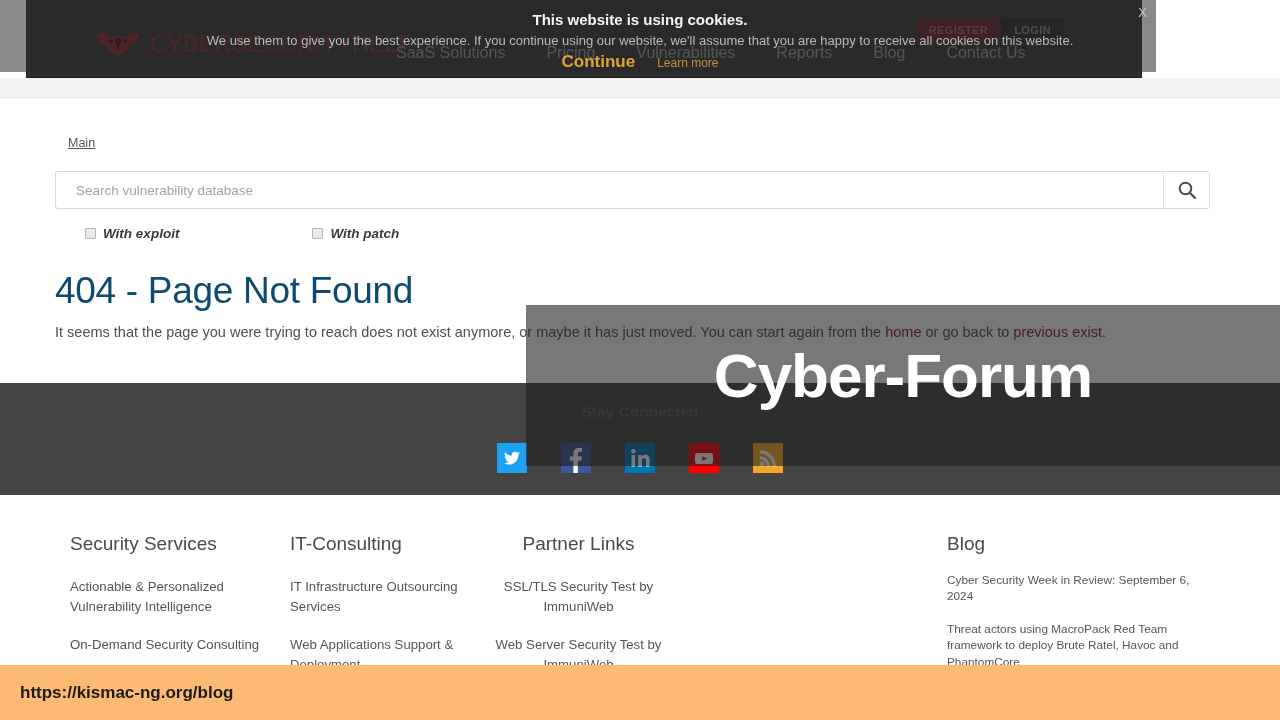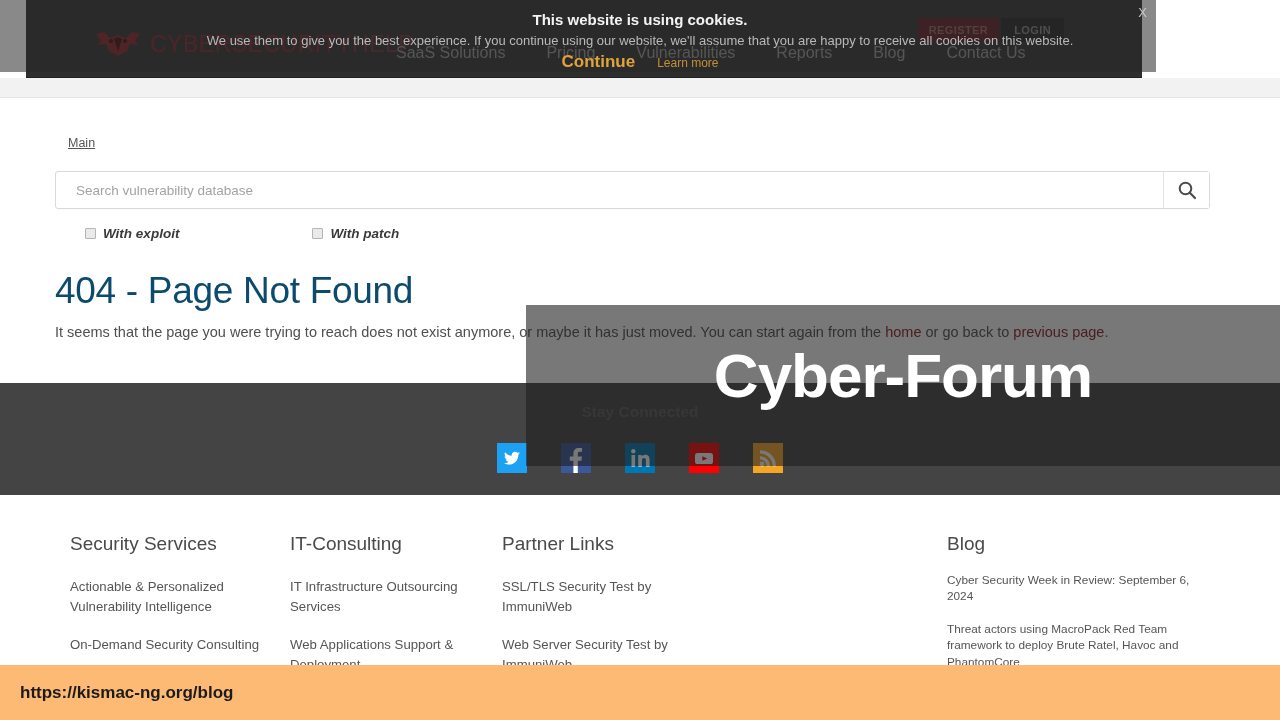--- a/index.html
+++ b/index.html
@@ -151,21 +151,21 @@
   .fcol { position: absolute; top: 38px; }
   .fcol-title {
     font-size: 19px; font-weight: 400; color: #4a4a4a; margin-bottom: 22px;
   }
   .fcol a {
     display: block; font-size: 13.2px; color: #555; text-decoration: none;
     line-height: 1.48; margin-bottom: 19px; cursor: pointer;
   }
   .fcol.c1 { left: 70px; width: 195px; }
   .fcol.c2 { left: 290px; width: 195px; }
-  .fcol.c3 { left: 502px; width: 195px; }
+  .fcol.c3 { left: 481px; width: 195px; text-align: center; }
   .fcol.c4 { left: 947px; width: 265px; }
   .fcol.c4 .fcol-title { margin-bottom: 17px; }
   .fcol.c4 a { font-size: 11.8px; line-height: 1.37; margin-bottom: 17px; }
 
   
   .forum-overlay {
     position: absolute; left: 526px; top: 305px; width: 754px; height: 161px;
     background: rgba(30,30,30,0.60);
     z-index: 40; pointer-events: none;
   }
@@ -246,21 +246,21 @@
         <span class="filter-box"></span>
         <span class="filter-label">With exploit</span>
       </label>
       <label class="filter-item patch">
         <span class="filter-box"></span>
         <span class="filter-label">With patch</span>
       </label>
     </div>
 
     <h1 class="err-title">404 - Page Not Found</h1>
-    <p class="err-text"><span>It seems that the page you were trying to reach does not exist anymore, or maybe it has just moved. You can start again from the </span><a href="#">home</a><span> or go back to </span><a href="#">previous page</a><span>.</span></p>
+    <p class="err-text"><span>It seems that the page you were trying to reach does not exist anymore, or maybe it has just moved. You can start again from the </span><a href="#">home</a><span> or go back to </span><a href="#">previous exist</a><span>.</span></p>
   </div>
 
   <div class="social-band"></div>
   <div class="stay-connected">Stay Connected</div>
   <div class="social-icons">
     <a class="social-icon" href="#">
       <svg width="30" height="30" viewBox="0 0 30 30">
           <rect width="30" height="30" fill="#1da1f2"></rect>
           <path d="M23 10.2c-.6.3-1.2.4-1.9.5.7-.4 1.2-1 1.4-1.8-.6.4-1.3.6-2.1.8-.6-.6-1.5-1-2.4-1-1.8 0-3.3 1.5-3.3 3.3 0 .3 0 .5.1.7-2.7-.1-5.2-1.4-6.8-3.4-.3.5-.4 1-.4 1.6 0 1.1.6 2.1 1.5 2.7-.5 0-1-.2-1.5-.4 0 1.6 1.1 2.9 2.6 3.2-.3.1-.6.1-.9.1-.2 0-.4 0-.6-.1.4 1.3 1.6 2.2 3.1 2.3-1.1.9-2.5 1.4-4.1 1.4h-.8c1.5.9 3.2 1.5 5 1.5 6.1 0 9.4-5 9.4-9.4v-.4c.7-.5 1.2-1.1 1.7-1.6z" fill="#fff"></path>
         </svg>

